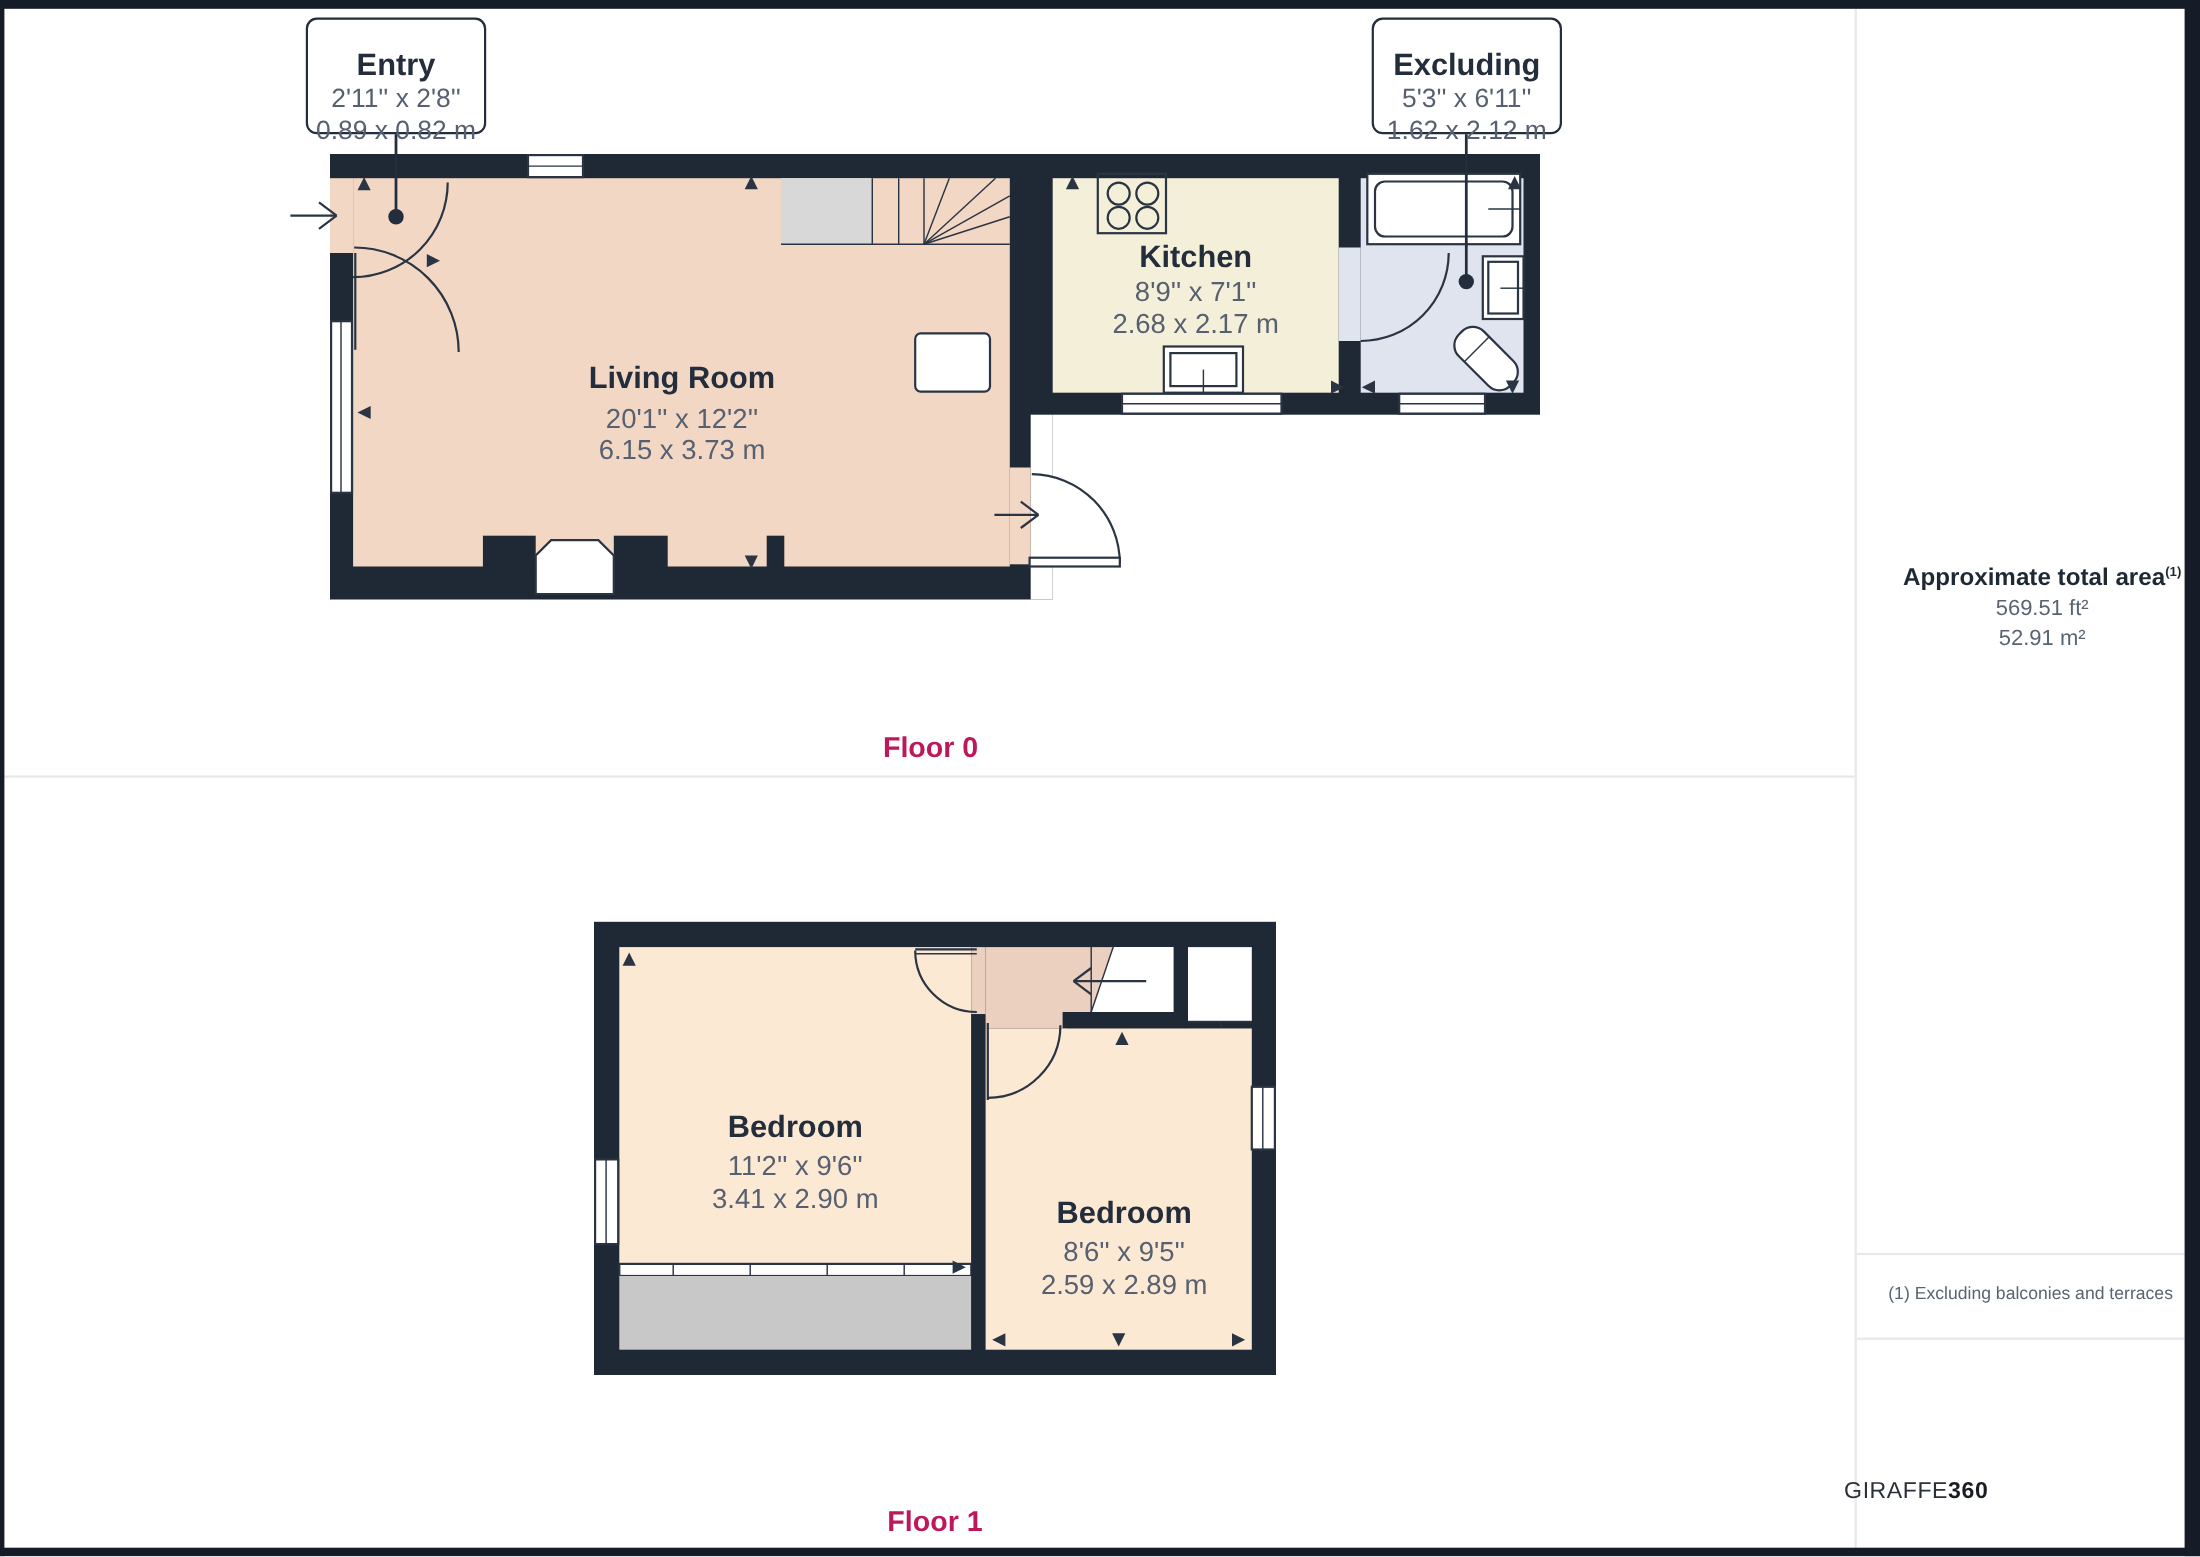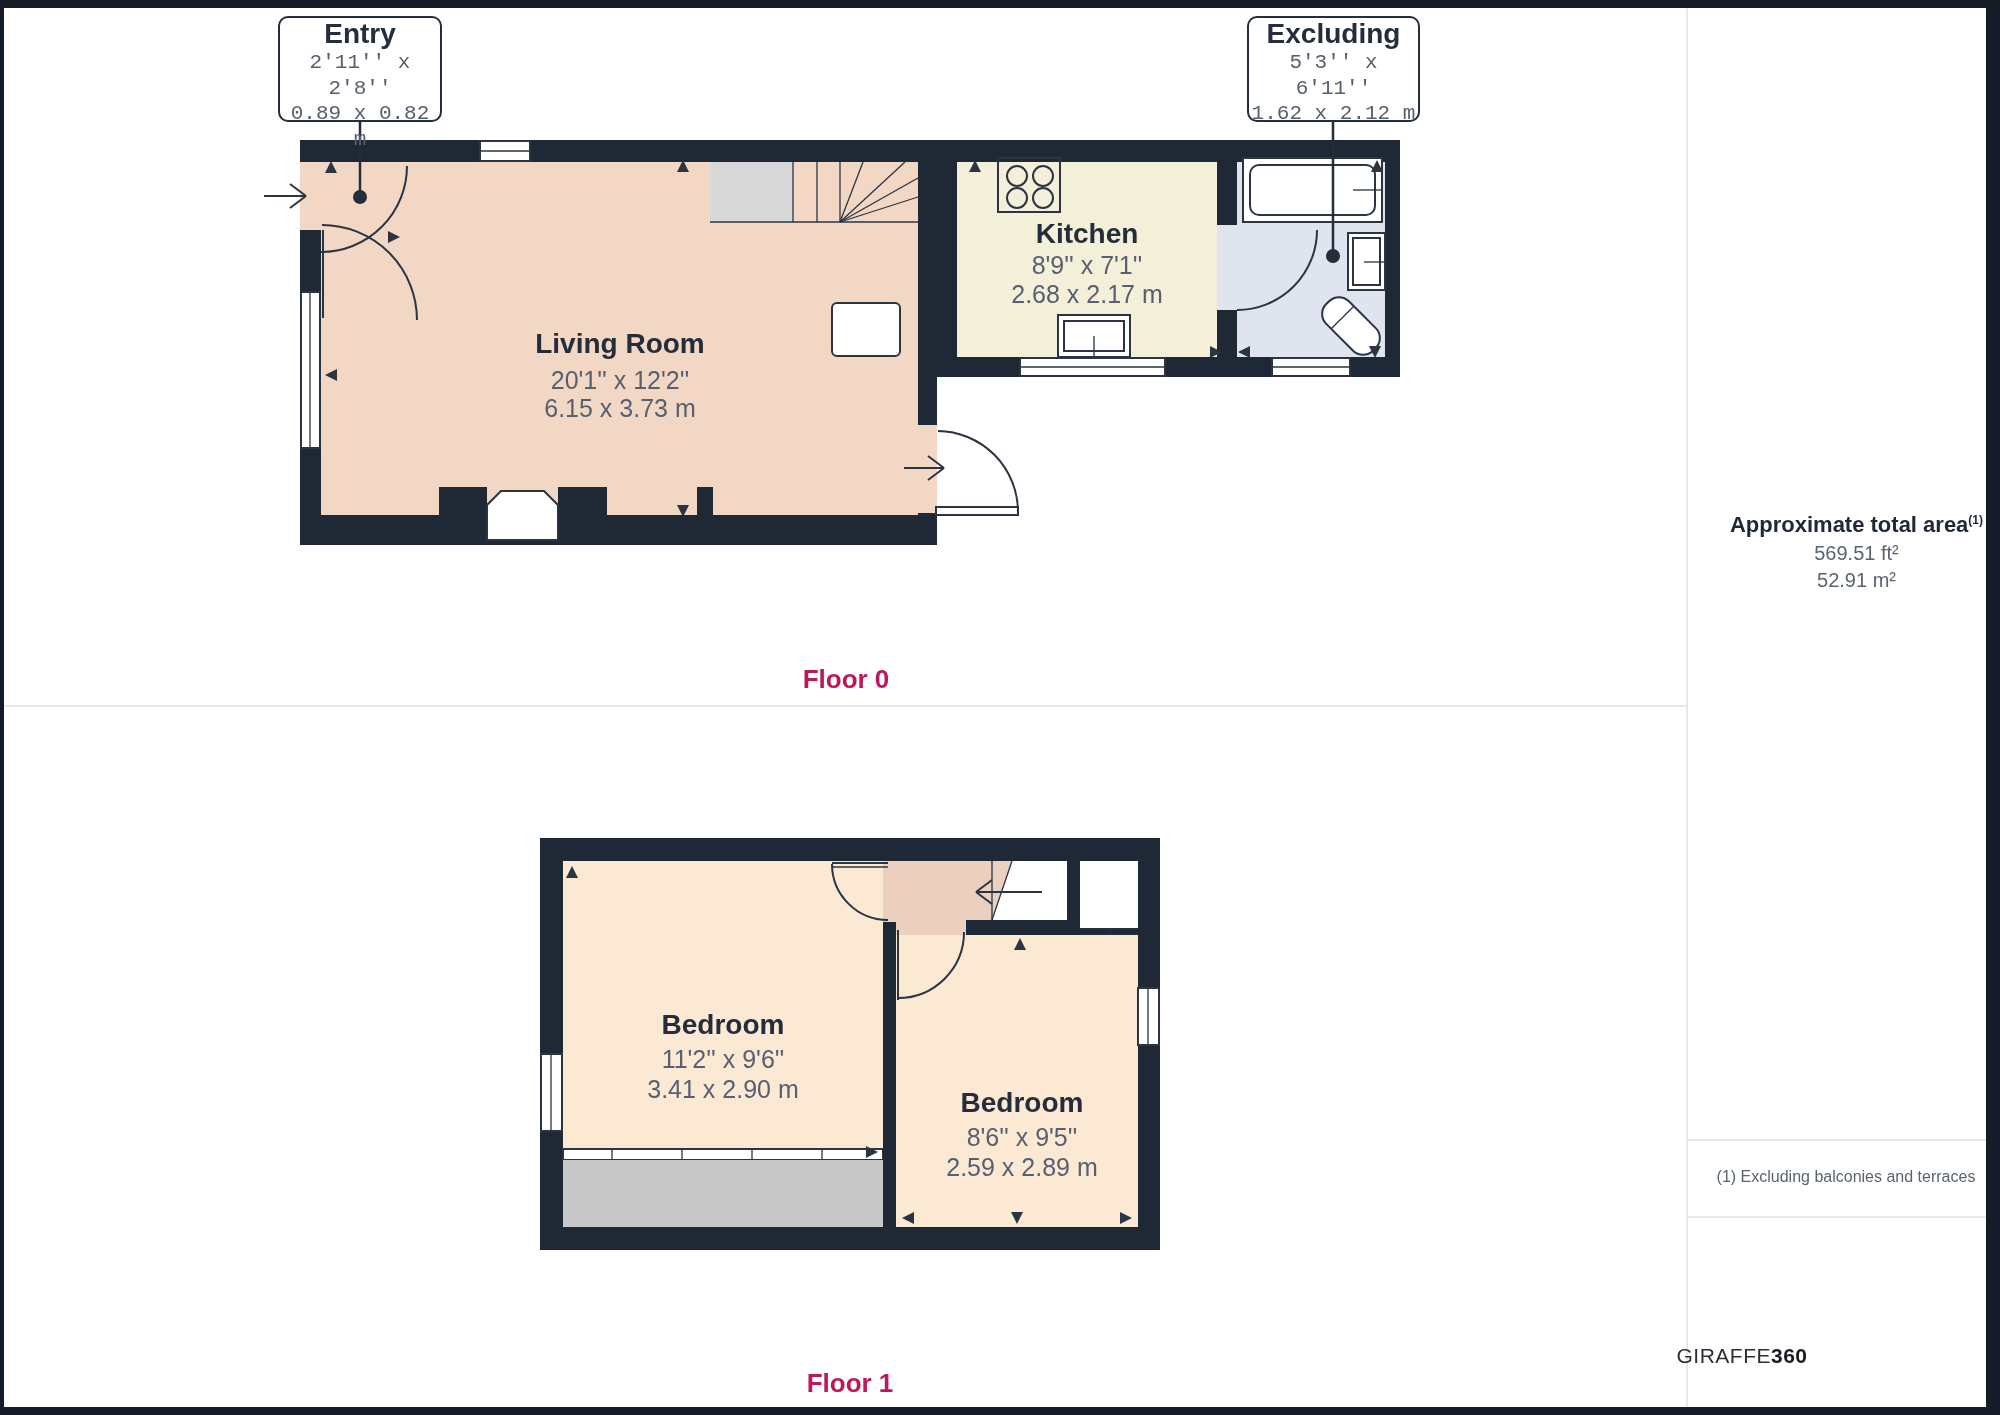--- a/index.html
+++ b/index.html
@@ -45,23 +45,23 @@
   .fixture-open{fill:none;stroke:var(--line);stroke-width:2;}
   .mk{fill:var(--line);}
   .connector{stroke:var(--text-dark);stroke-width:2.5;}
   .connector-dot{fill:var(--text-dark);}
 
   text{font-family:"Liberation Sans", sans-serif;}
   .room-name{font-size:28px;font-weight:bold;fill:var(--text-dark);text-anchor:middle;}
   .room-dim{font-size:25px;fill:var(--text-dim);text-anchor:middle;}
 
   .callout{position:absolute;background:#fff;border:2.5px solid var(--text-dark);border-radius:10px;
-           text-align:center;box-sizing:border-box;padding-top:0;z-index:5;}
+           text-align:center;box-sizing:border-box;padding-top:25px;z-index:5;}
   .callout-title{font-size:28px;font-weight:bold;color:var(--text-dark);line-height:1.15;}
-  .callout-dim{font-size:21px;color:var(--text-dim);line-height:1.22;font-family:Liberation Mono, monospace;}
+  .callout-dim{font-size:24px;color:var(--text-dim);line-height:1.22;}
 
   .floor-label{position:absolute;width:200px;text-align:center;font-size:26px;font-weight:bold;color:#be185d;}
 
   .h-divider{position:absolute;background:var(--divider);}
   .v-divider{position:absolute;background:var(--divider);}
 
   #sidebar-area{position:absolute;left:1686px;top:512px;width:341px;text-align:center;}
   #sidebar-area .heading{font-size:22px;font-weight:bold;color:#1f2835;}
   #sidebar-area .heading sup{font-size:12px;font-weight:bold;}
   #sidebar-area .val{font-size:20px;color:#5a6470;margin-top:4px;}

